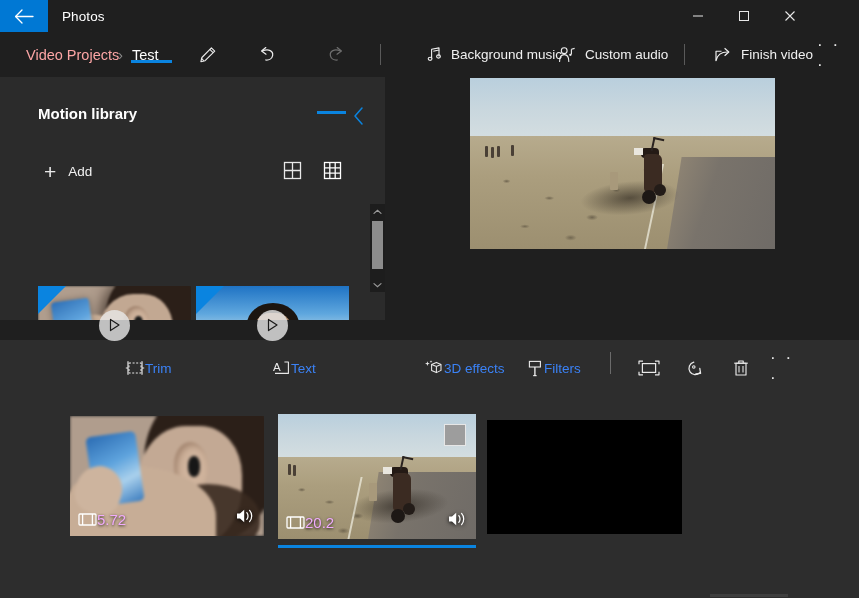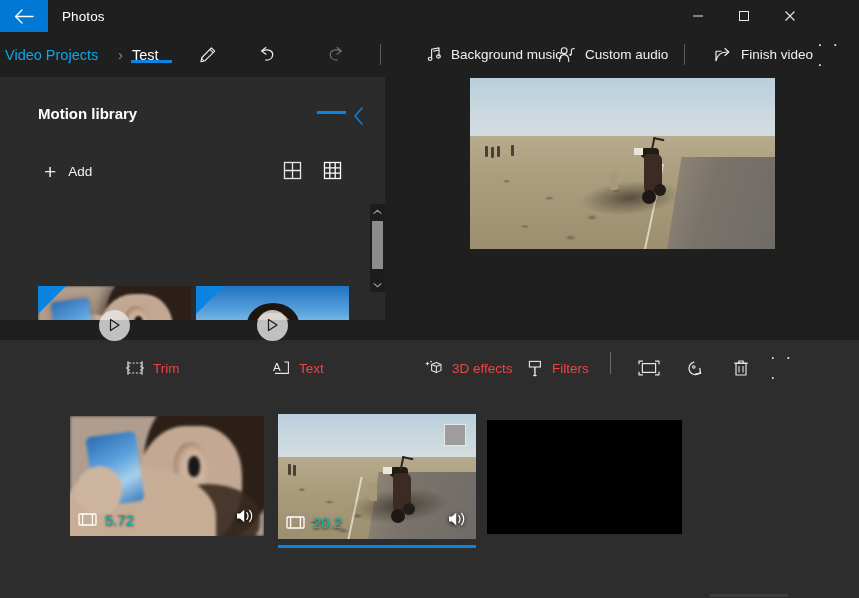--- a/index.html
+++ b/index.html
@@ -36,21 +36,21 @@
 
   
   .cmdbar {
     position: absolute; left: 0; top: 32px; width: 859px; height: 45px;
     background: #1f1f1f;
   }
   .crumb {
     position: absolute; top: 0; height: 45px; display: flex; align-items: center;
     font-size: 14.5px; cursor: pointer;
   }
-  .crumb-root { left: 5px; color: #0ea5e9; }
+  .crumb-root { left: 26px; color: #fca5a5; }
   .crumb-sep { left: 118px; color: #8a8a8a; font-size: 15px; }
   .crumb-cur { left: 132px; color: #ffffff; }
   .crumb-underline {
     position: absolute; left: 131px; top: 60px; width: 41px; height: 2.5px;
     background: #0a84e0;
   }
   .icobtn {
     position: absolute; top: 32px; height: 45px; width: 40px;
     display: flex; align-items: center; justify-content: center; cursor: pointer;
   }
@@ -317,22 +317,22 @@
     display: flex; align-items: center; justify-content: center; cursor: pointer;
   }
 
   
   .editbar {
     position: absolute; left: 0; top: 340px; width: 859px; height: 56px;
     background: #2d2d2d;
   }
   .eb-item {
     position: absolute; top: 0; height: 56px;
-    display: flex; align-items: center; gap: 8px; cursor: pointer;
-    font-size: 13.5px; color: #ef4444; padding: 0 5px;
+    display: flex; align-items: center; cursor: pointer;
+    font-size: 13.5px; color: #3b82f6; padding: 0 5px;
   }
   .eb-trim { left: 120px; } .eb-split { left: 196px; margin-top: 41px; }
   .eb-text { left: 266px; } .eb-motion { left: 334px; }
   .eb-3d { left: 418px; } .eb-filters { left: 522px; }
   .eb-icon {
     position: absolute; top: 0; width: 38px; height: 56px;
     display: flex; align-items: center; justify-content: center; cursor: pointer;
   }
   .ebi-aspect { left: 630px; } .ebi-rotate { left: 676px; }
   .ebi-trash { left: 722px; }
@@ -346,22 +346,22 @@
   .timeline {
     position: absolute; left: 0; top: 396px; width: 859px; height: 202px;
     background: #2d2d2d;
   }
   .clip {
     position: absolute; cursor: pointer;
   }
   .clip .media { position: absolute; inset: 0; overflow: hidden; }
   .clip .dur {
     position: absolute; left: 8px; bottom: 8px;
-    display: flex; align-items: center; gap: 8px; z-index: 6;
-    font-size: 15px; color: #14b8a6; text-shadow: 0 1px 3px rgba(0,0,0,.85);
+    display: flex; align-items: center; z-index: 6;
+    font-size: 15px; color: #f0abfc; text-shadow: 0 1px 3px rgba(0,0,0,.85);
   }
   .clip .spk {
     position: absolute; right: 8px; bottom: 7px; z-index: 6;
     filter: drop-shadow(0 1px 2px rgba(0,0,0,.9));
   }
   .clip .selbar {
     position: absolute; left: 0; bottom: -9px; width: 100%; height: 3px;
     background: #0a84e0;
   }
   .clip .selbox {

